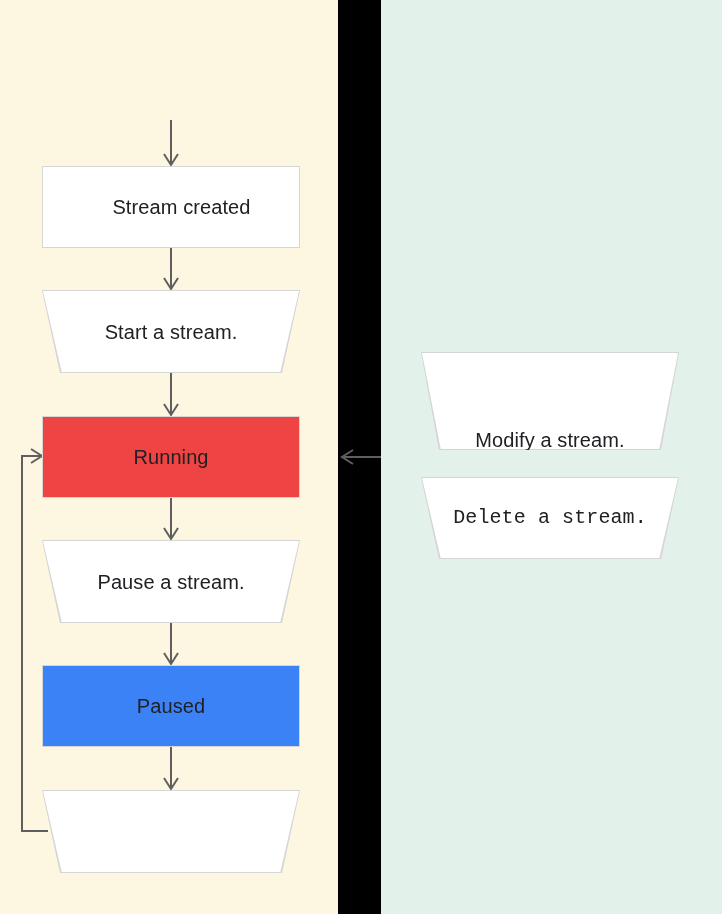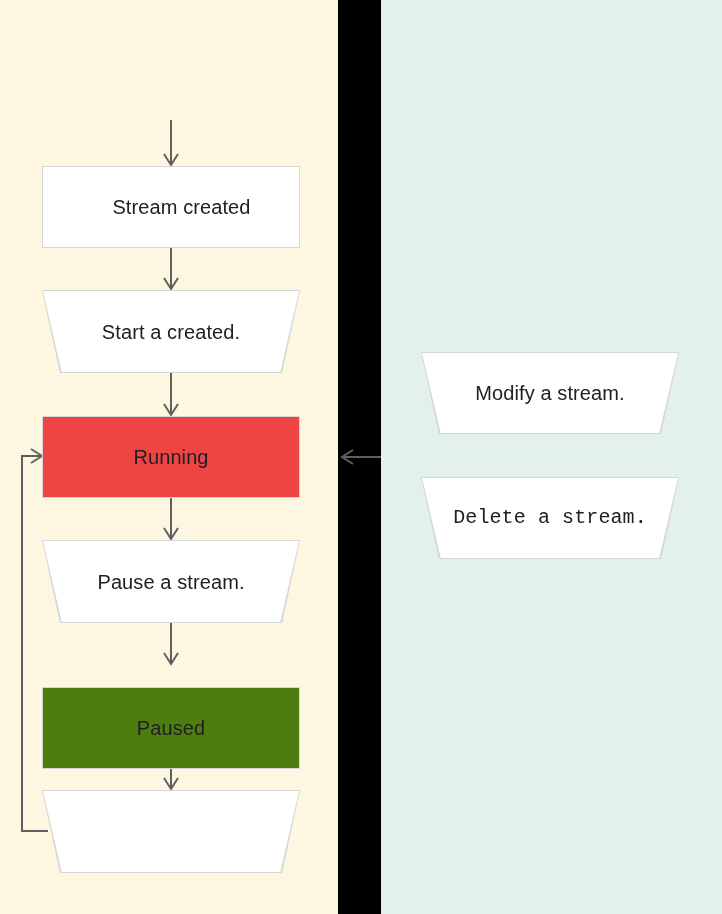--- a/index.html
+++ b/index.html
@@ -125,43 +125,43 @@
   </svg>
 
 
   <div class="node" style="left: 42px; top: 166px; width: 258px; height: 82px; background: rgb(255, 255, 255); border-color: rgb(214, 214, 214); padding-left: 21px;">
     <span class="label" style="color: rgb(32, 33, 36);">Stream created</span>
   </div>
 
   <div class="node trap" style="left:42px; top:290px; width:258px; height:83px;">
     <div class="trap-inner" style="background: rgb(214, 214, 214);"></div>
     <div class="trap-face" style="background: rgb(255, 255, 255);"></div>
-    <span class="label" style="color: rgb(32, 33, 36);">Start a created.</span>
+    <span class="label" style="color: rgb(32, 33, 36);">Start a stream.</span>
   </div>
 
   <div class="node" style="left: 42px; top: 416px; width: 258px; height: 82px; background: #ef4444; border-color: rgb(214, 214, 214);">
     <span class="label" style="color: rgb(32, 33, 36);">Running</span>
   </div>
 
   <div class="node trap" style="left:42px; top:540px; width:258px; height:83px;">
     <div class="trap-inner" style="background: rgb(214, 214, 214);"></div>
     <div class="trap-face" style="background: rgb(255, 255, 255);"></div>
     <span class="label" style="color: rgb(32, 33, 36);">Pause a stream.</span>
   </div>
 
-  <div class="node" style="left: 42px; top: 665px; width: 258px; height: 82px; background: #4d7c0f; border-color: rgb(214, 214, 214); margin-top: 22px;">
+  <div class="node" style="left: 42px; top: 665px; width: 258px; height: 82px; background: #3b82f6; border-color: rgb(214, 214, 214);">
     <span class="label" style="color: rgb(32, 33, 36);">Paused</span>
   </div>
 
   <div class="node trap" style="left:42px; top:790px; width:258px; height:83px;">
     <div class="trap-inner" style="background: rgb(214, 214, 214);"></div>
     <div class="trap-face" style="background: rgb(255, 255, 255);"></div>
   </div>
 
-  <div class="node trap" style="left:421px; top:352px; width:258px; height:82px;">
+  <div class="node trap" style="left:421px; top:352px; width:258px; height:98px;align-items:flex-end;">
     <div class="trap-inner" style="background: rgb(214, 214, 214);"></div>
     <div class="trap-face" style="background: rgb(255, 255, 255);"></div>
     <span class="label" style="color: rgb(32, 33, 36);">Modify a stream.</span>
   </div>
 
   <div class="node trap" style="left:421px; top:477px; width:258px; height:82px;font-family:Liberation Mono, monospace;">
     <div class="trap-inner" style="background: rgb(214, 214, 214);"></div>
     <div class="trap-face" style="background: rgb(255, 255, 255);"></div>
     <span class="label" style="color: rgb(32, 33, 36);">Delete a stream.</span>
   </div>

